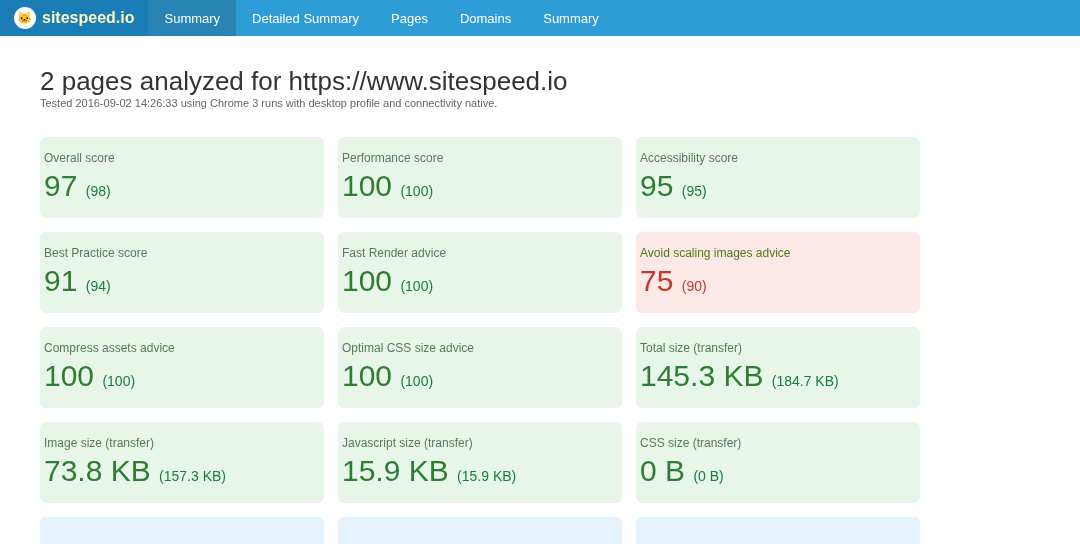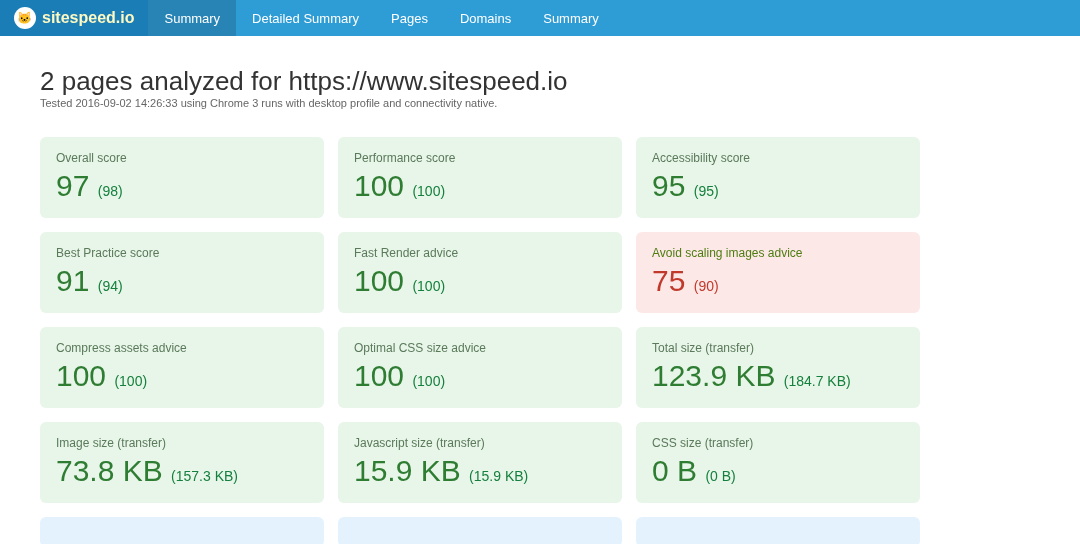--- a/index.html
+++ b/index.html
@@ -67,21 +67,21 @@
     
     .grid {
       display: grid;
       grid-template-columns: repeat(3, 1fr);
       gap: 14px;
     }
 
     
     .card {
       border-radius: 6px;
-      padding: 14px 16px 16px;
+      padding: 14px 4px 16px;
     }
     .card-green { background: #e8f5e9; }
     .card-red   { background: #fde8e8; }
     .card-blue  { background: #e3f2fd; }
 
     .card-label {
       font-size: 12px;
       color: #5a7a5a;
       margin-bottom: 4px;
     }
@@ -150,21 +150,21 @@
       <div class="card card-green">
         <div class="card-label">Compress assets advice</div>
         <div><span class="card-value">100 </span><span class="card-sub">(100)</span></div>
       </div>
       <div class="card card-green">
         <div class="card-label">Optimal CSS size advice</div>
         <div><span class="card-value">100 </span><span class="card-sub">(100)</span></div>
       </div>
       <div class="card card-green">
         <div class="card-label">Total size (transfer)</div>
-        <div><span class="card-value">123.9 KB </span><span class="card-sub">(184.7 KB)</span></div>
+        <div><span class="card-value">145.3 KB </span><span class="card-sub">(184.7 KB)</span></div>
       </div>
       <div class="card card-green">
         <div class="card-label">Image size (transfer)</div>
         <div><span class="card-value">73.8 KB </span><span class="card-sub">(157.3 KB)</span></div>
       </div>
       <div class="card card-green">
         <div class="card-label">Javascript size (transfer)</div>
         <div><span class="card-value">15.9 KB </span><span class="card-sub">(15.9 KB)</span></div>
       </div>
       <div class="card card-green">

